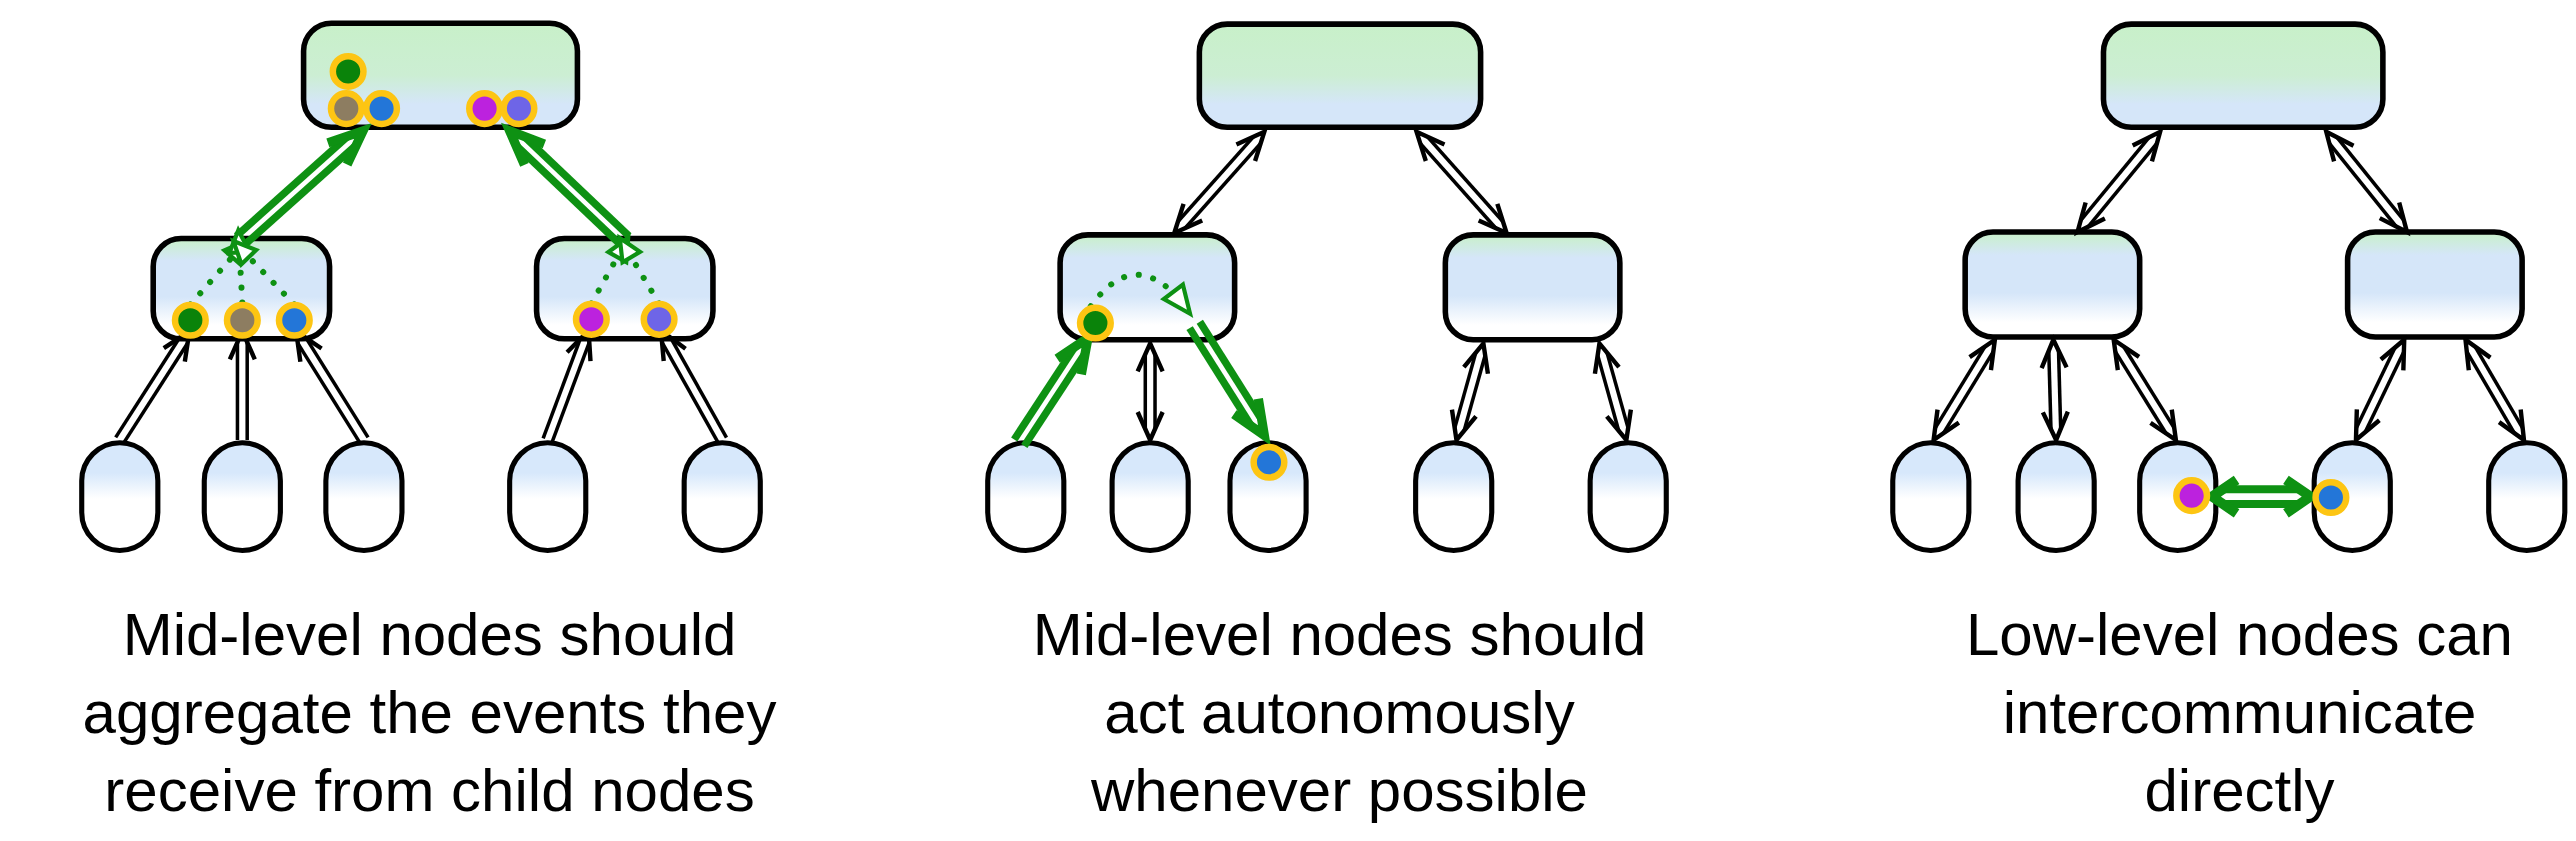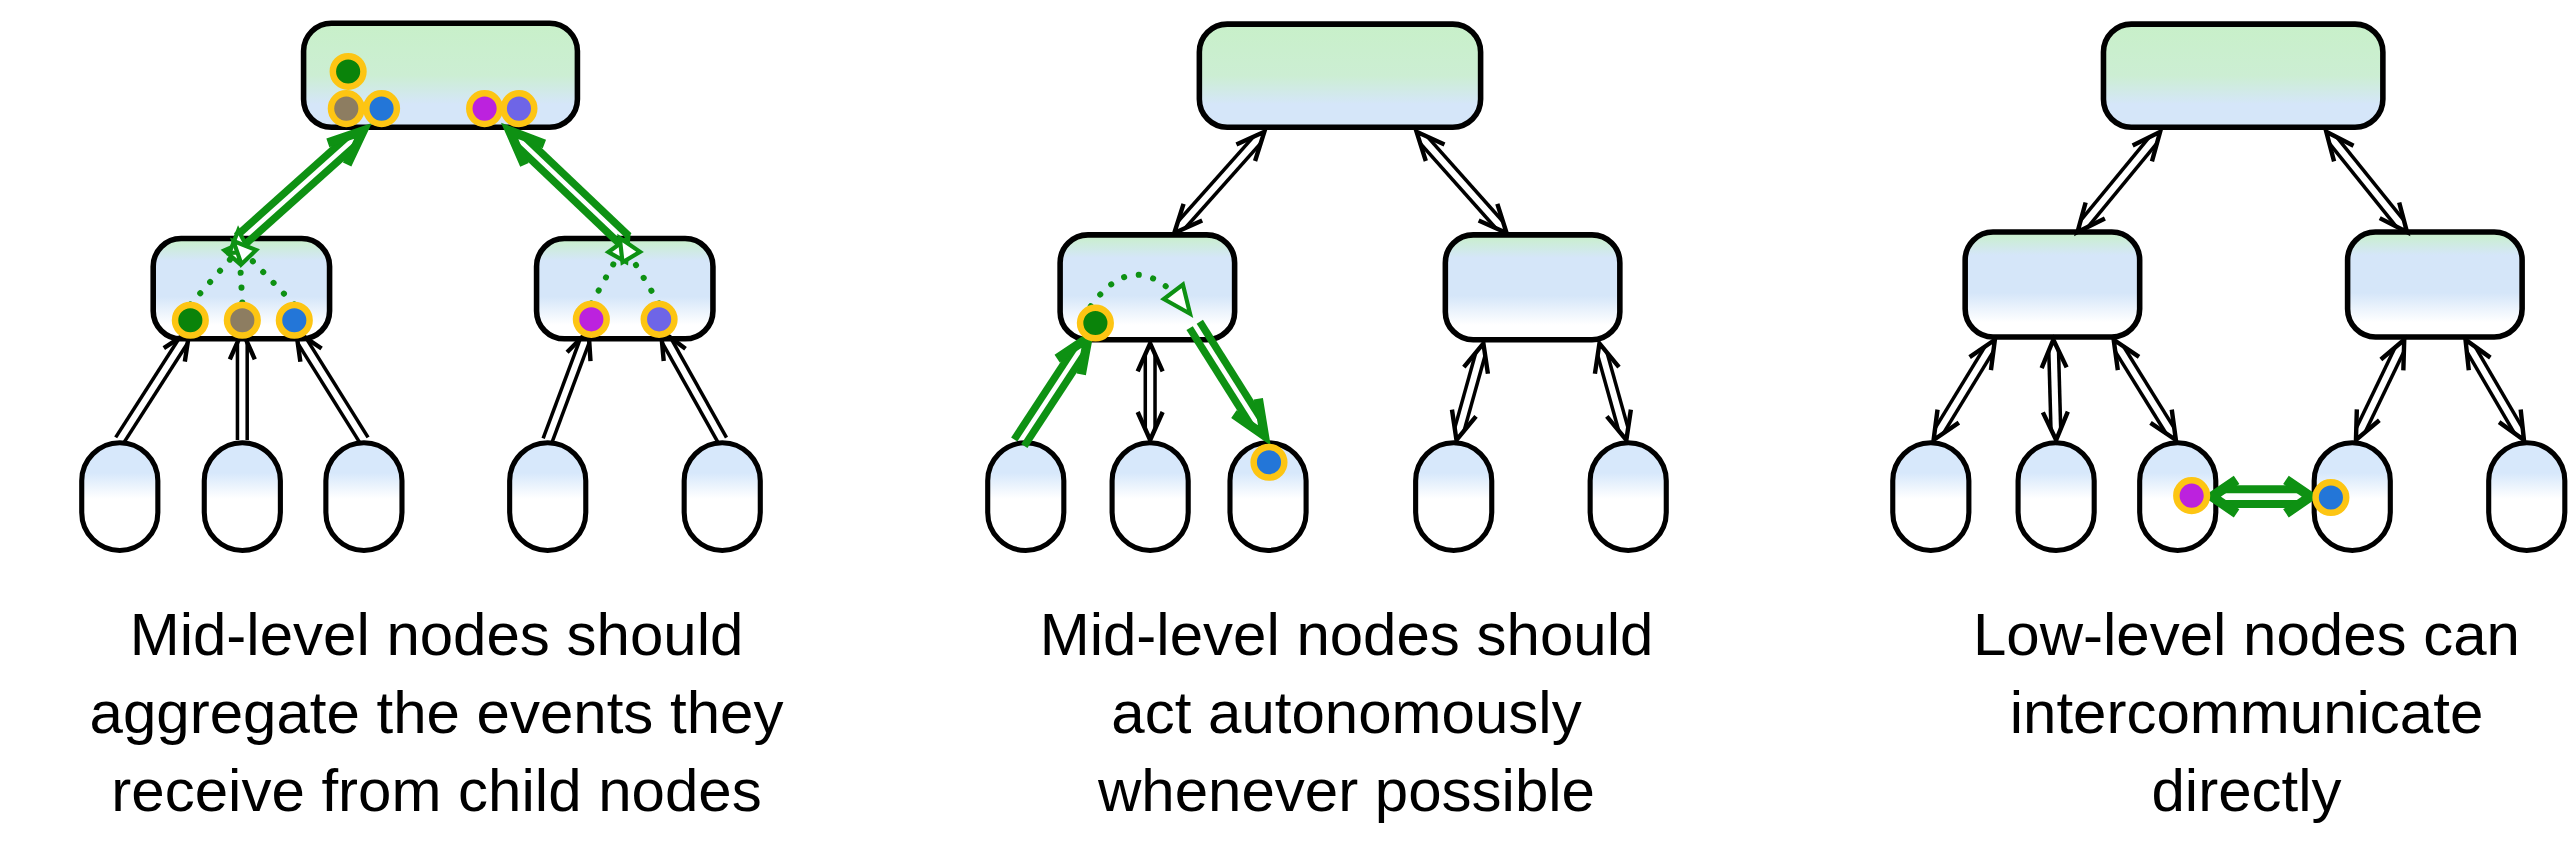--- a/index.html
+++ b/index.html
@@ -1,19 +1,19 @@
 <!DOCTYPE html>
 <html style="font-size:15px"><head>
 <meta charset="utf-8">
 <style>
   html,body{margin:0;padding:0;background:#ffffff;}
   .stage{position:relative;width:2576px;height:841px;background:#ffffff;overflow:hidden;
          font-family:"Liberation Sans",sans-serif;}
   .caption{position:absolute;top:596px;width:859px;text-align:center;
-           font-size:60px;line-height:1.3;color:#000;white-space:pre-line;margin-left:7px;}
+           font-size:60px;line-height:1.3;color:#000;white-space:pre-line;}
   #cap1{left:0;}
   #cap2{left:910px;}
   #cap3{left:1810px;}
   svg{position:absolute;left:0;top:0;}
 </style>
 </head>
 <body>
 
 <div class="stage">
 

